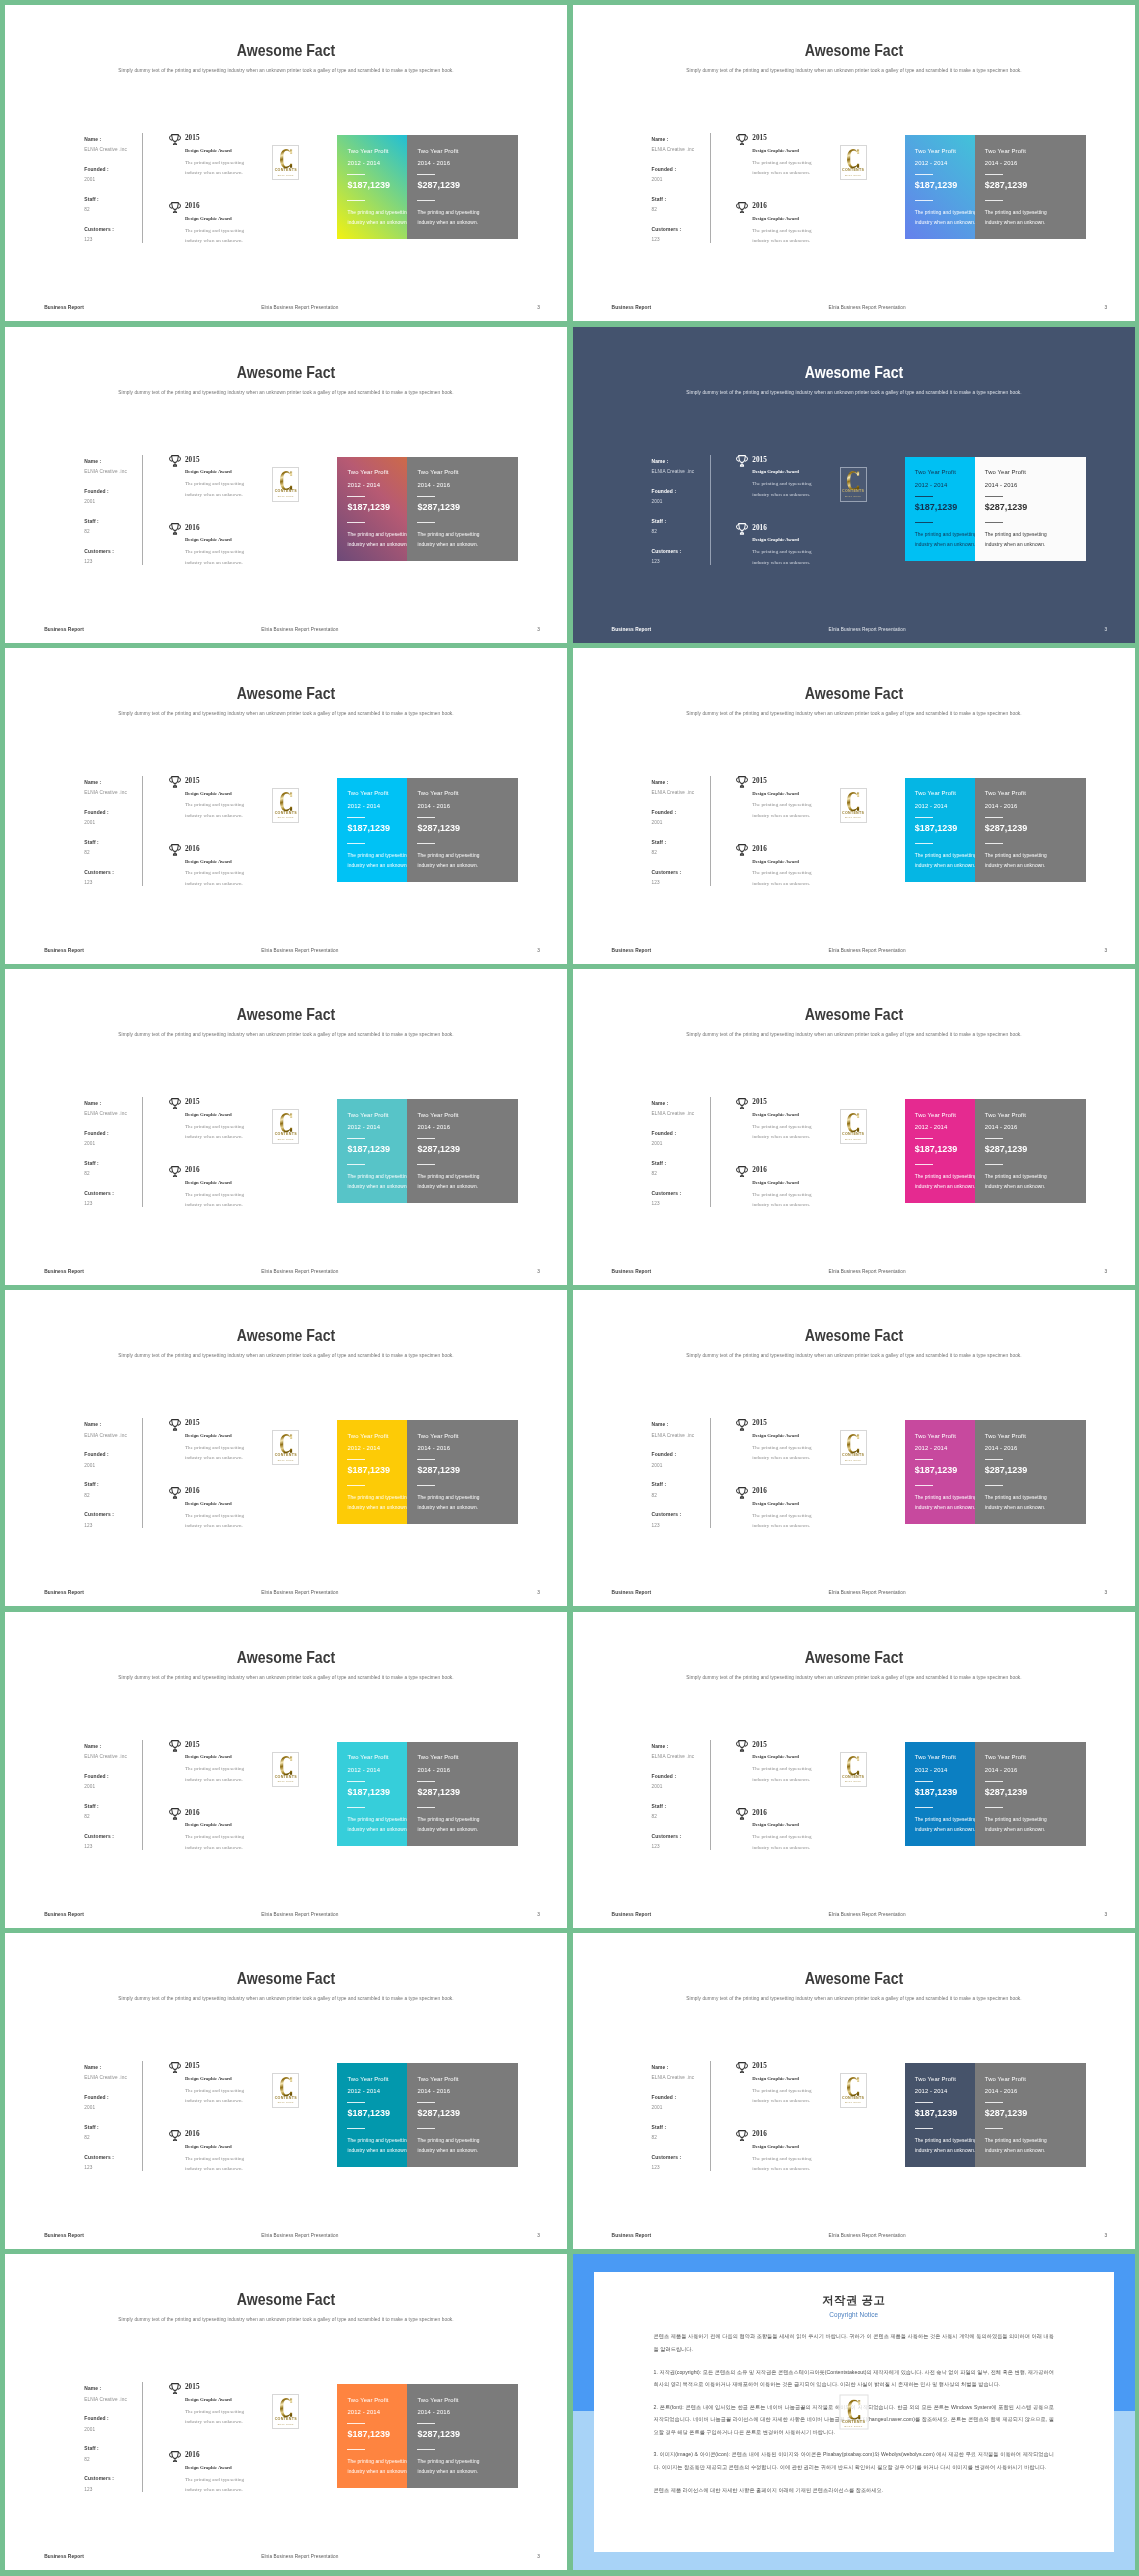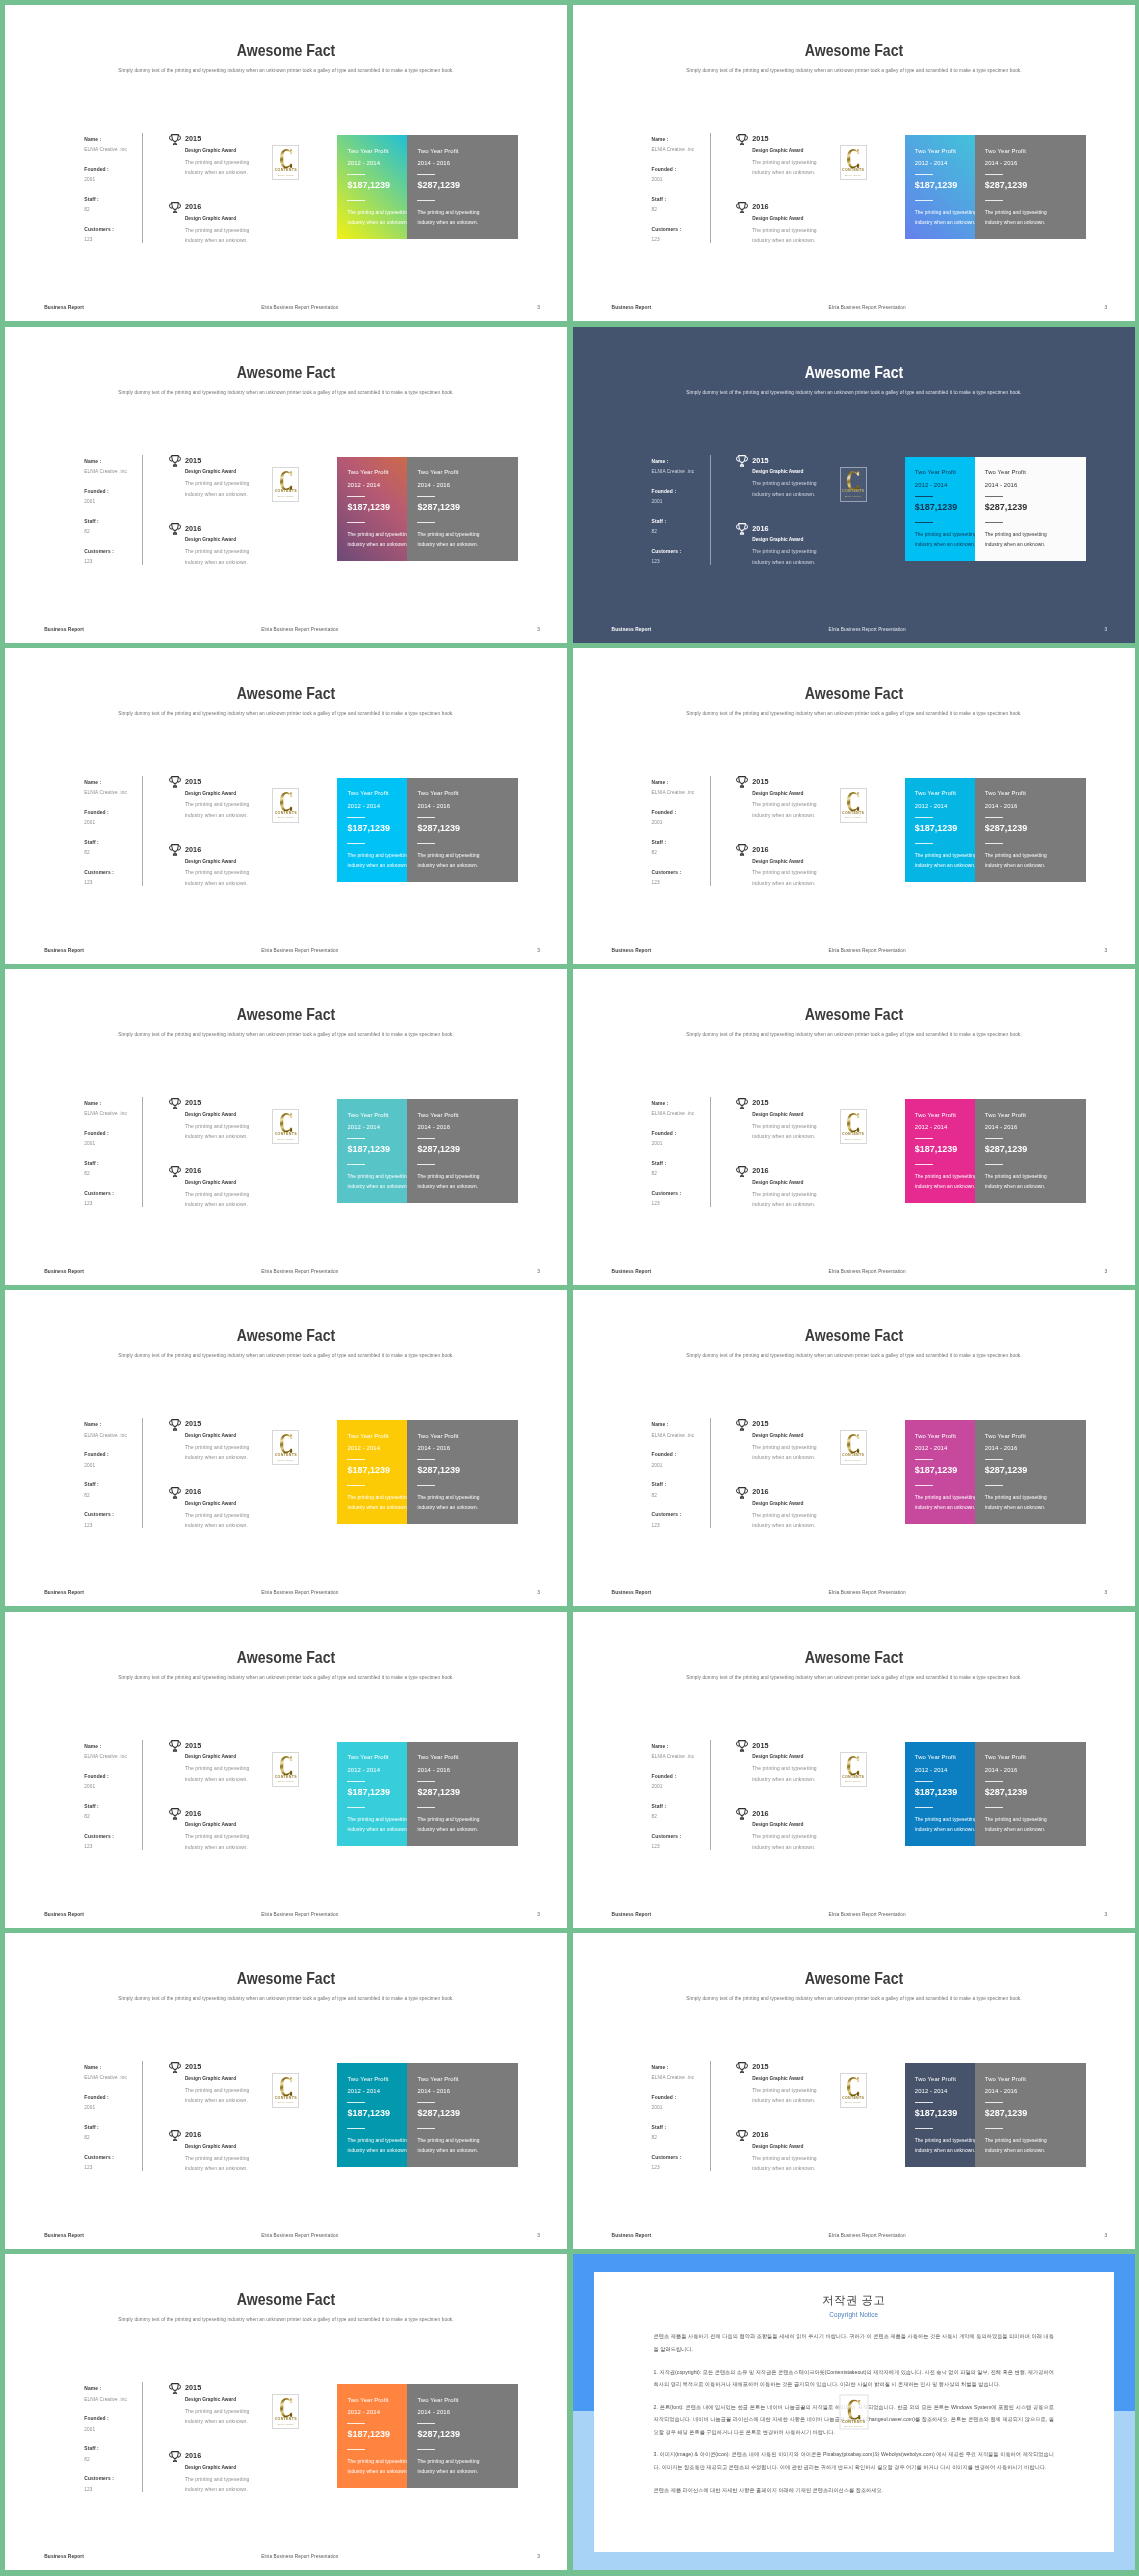--- a/index.html
+++ b/index.html
@@ -38,21 +38,21 @@
   
   .s-info{position:absolute;left:79px;top:131px;width:64px;}
   .s-info .row{height:30px;}
   .s-info .lab{font-size:4.9px;font-weight:bold;color:#3b3b3b;letter-spacing:0.1px;line-height:7.1px;}
   .s-info .val{font-size:4.7px;color:#8d8d8d;letter-spacing:0.1px;line-height:7.1px;margin-top:3.1px;}
 
   .s-vline{position:absolute;left:137px;top:128px;width:0.9px;height:110px;background:#adadad;}
 
   
   .s-awards{position:absolute;left:164px;top:129px;width:116px;}
-  .award{position:relative;height:68px;}
+  .award{position:relative;height:68px;font-family:Liberation Serif, serif;}
   .award .yr{position:absolute;left:15.6px;top:0px;font-size:7.2px;font-weight:bold;color:#2f2f2f;letter-spacing:0.1px;line-height:9px;}
   .award .ttl{position:absolute;left:15.6px;top:12.7px;font-size:4.8px;letter-spacing:0px;font-weight:bold;color:#3b3b3b;line-height:7.1px;}
   .award .d1{position:absolute;left:15.6px;top:24.5px;font-size:5px;color:#8d8d8d;letter-spacing:0.1px;line-height:7.1px;}
   .award .d2{position:absolute;left:15.6px;top:35px;font-size:5px;color:#8d8d8d;letter-spacing:0.1px;line-height:7.1px;}
   .trophy{position:absolute;left:-0.5px;top:-0.5px;width:12px;height:11.6px;}
 
   
   .s-logo{
     position:absolute;left:267px;top:140px;width:27px;height:35px;
     border:0.5px solid #d7d7d7;background:rgba(255,255,255,.82);
@@ -104,21 +104,21 @@
   .slide.dark .card.c2{background:#fbfbfb;}
   .slide.dark .card.c2 .hd,.slide.dark .card.c2 .rg,.slide.dark .card.c2 .am,
   .slide.dark .card.c2 .p1,.slide.dark .card.c2 .p2{color:#333;}
   .slide.dark .card.c2 .hr1,.slide.dark .card.c2 .hr2{background:#555;}
 
   
   .slide.cr{background:#4a9af4;}
   .cr-top{position:absolute;left:0;top:0;right:0;height:157px;background:#4a9af4;}
   .cr-bot{position:absolute;left:0;top:157px;right:0;bottom:0;background:#a8d3f7;}
   .cr-page{position:absolute;left:21px;top:17.6px;right:20.7px;bottom:18.7px;background:#fff;}
-  .cr-title{text-align:center;font-size:11.4px;font-weight:normal;color:#3a3a3a;margin-top:21.4px;letter-spacing:0.5px;}
+  .cr-title{text-align:center;font-size:11.4px;font-weight:bold;color:#3a3a3a;margin-top:21.4px;letter-spacing:0.5px;}
   .cr-sub{text-align:center;font-size:6.4px;color:#4a7fbf;margin-top:2.5px;letter-spacing:0.1px;}
   .cr-body{margin:12.5px 60px 0 60px;}
   .cr-body p{font-size:5.2px;line-height:12.5px;color:#4b4b4b;margin:0 0 10.2px 0;text-align:justify;letter-spacing:0.02px;}
   .cr-logo{
     position:absolute;left:50%;top:50%;transform:translate(-50%,-50%);
     width:29px;height:35px;border:0.5px solid #e0e0e0;background:rgba(255,255,255,.72);
     box-sizing:border-box;
     display:flex;flex-direction:column;align-items:center;justify-content:flex-start;
   }
   .cr-logo .c{width:13.4px;height:20.5px;display:block;margin-top:3.2px;margin-left:1.3px;}

